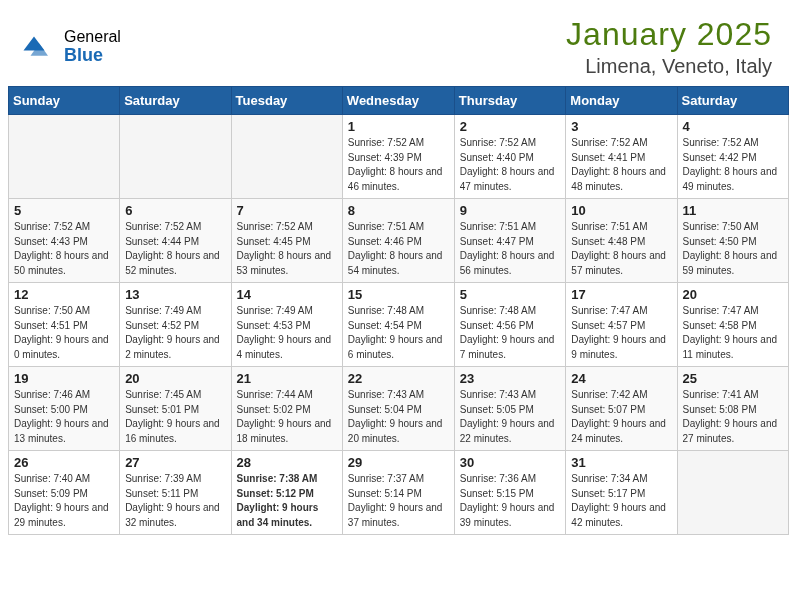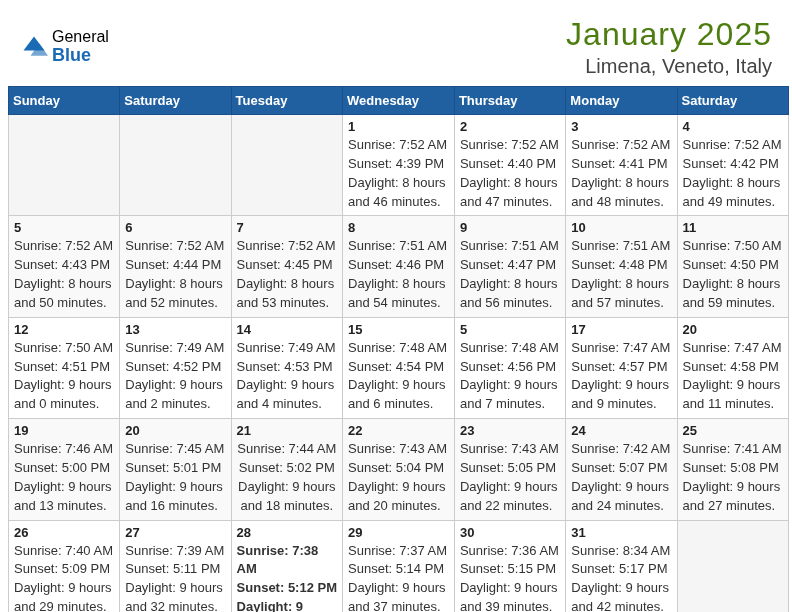--- a/index.html
+++ b/index.html
@@ -11,21 +11,21 @@
     }
     .header {
       display: flex;
       justify-content: space-between;
       align-items: center;
       padding: 16px 20px 8px 20px;
     }
     .logo {
       display: flex;
       align-items: center;
-      gap: 4px;
+      gap: 16px;
     }
     .logo-text {
       display: flex;
       flex-direction: column;
       line-height: 1.1;
     }
     .logo-icon {
       width: 28px;
       height: 28px;
     }
@@ -73,21 +73,21 @@
       background: #f5f5f5;
     }
     .day-num {
       font-size: 13px;
       font-weight: bold;
       color: #222;
       margin-bottom: 2px;
       display: block;
     }
     .day-info {
-      font-size: 13px;
+      font-size: 10px;
       color: #333;
       line-height: 1.45;
     }
     tr:nth-child(even) td:not(.empty) {
       background: #f9f9f9;
     }
   </style>
 </head>
 <body>
 
@@ -247,21 +247,21 @@
 Daylight: 9 hours and 13 minutes.</div>
           </td>
           <td>
             <span class="day-num">20</span>
             <div class="day-info" style="white-space: pre-line;">Sunrise: 7:45 AM
 Sunset: 5:01 PM
 Daylight: 9 hours and 16 minutes.</div>
           </td>
           <td>
             <span class="day-num">21</span>
-            <div class="day-info" style="white-space: pre-line; text-align: center;">Sunrise: 7:44 AM
+            <div class="day-info" style="white-space: pre-line;">Sunrise: 7:44 AM
 Sunset: 5:02 PM
 Daylight: 9 hours and 18 minutes.</div>
           </td>
           <td>
             <span class="day-num">22</span>
             <div class="day-info" style="white-space: pre-line;">Sunrise: 7:43 AM
 Sunset: 5:04 PM
 Daylight: 9 hours and 20 minutes.</div>
           </td>
           <td>
@@ -309,21 +309,21 @@
 Daylight: 9 hours and 37 minutes.</div>
           </td>
           <td>
             <span class="day-num">30</span>
             <div class="day-info" style="white-space: pre-line;">Sunrise: 7:36 AM
 Sunset: 5:15 PM
 Daylight: 9 hours and 39 minutes.</div>
           </td>
           <td>
             <span class="day-num">31</span>
-            <div class="day-info" style="white-space: pre-line;">Sunrise: 8:34 AM
+            <div class="day-info" style="white-space: pre-line;">Sunrise: 7:34 AM
 Sunset: 5:17 PM
 Daylight: 9 hours and 42 minutes.</div>
           </td>
           <td class="empty"></td>
         </tr>
       </tbody>
   </table>
 </div>
 
 </body></html>

